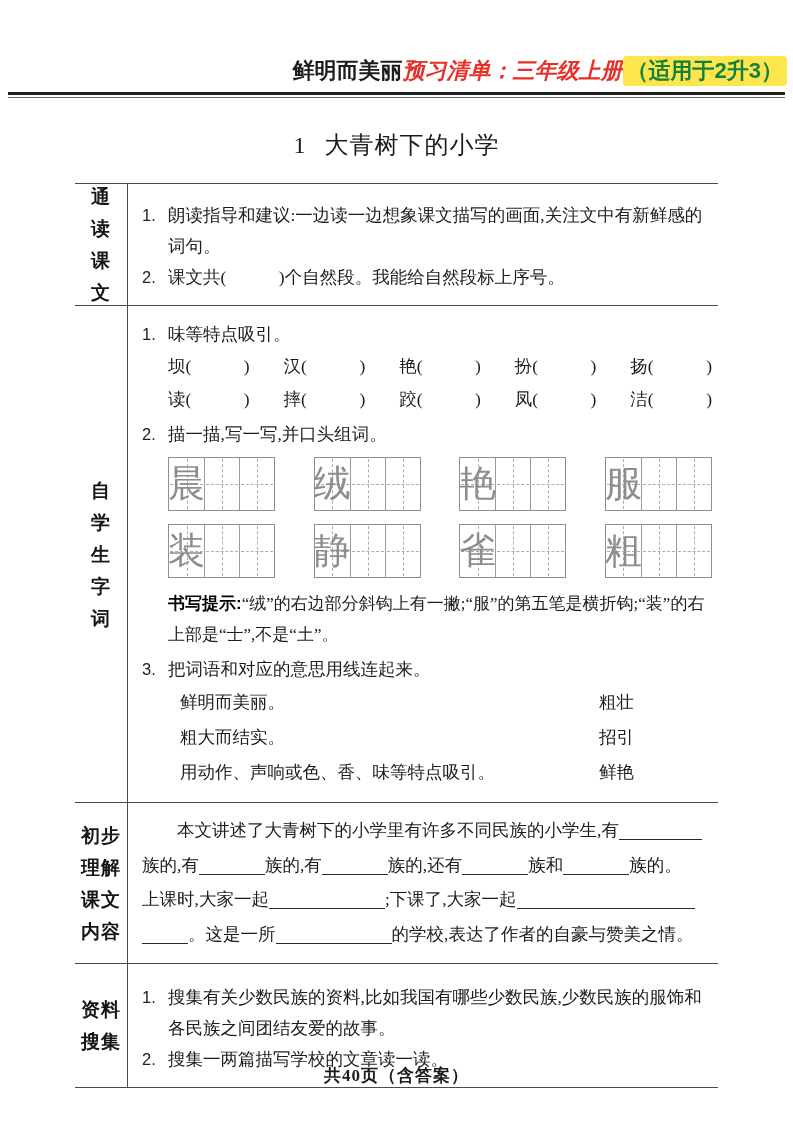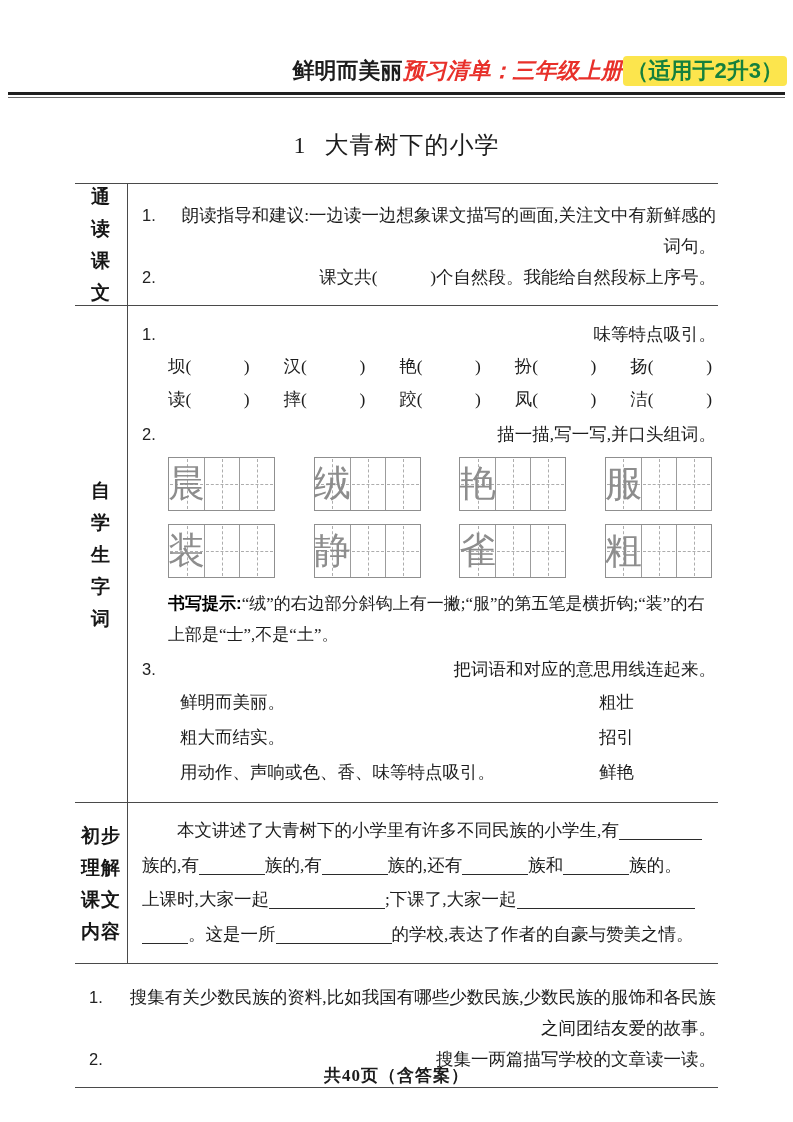--- a/index.html
+++ b/index.html
@@ -43,21 +43,21 @@
   }
   .label-cell .label-line { line-height:1; letter-spacing:1px; white-space:nowrap; }
   .content-cell { flex:1; padding:13px 2px 12px 14px; min-width:0; }
 
   
   .num-item { display:flex; align-items:flex-start; font-size:17.5px; line-height:31px; }
   .num-item .num {
     flex:none; width:26px; font-family:"Liberation Sans","DejaVu Sans",sans-serif;
     font-size:16.5px; color:#222;
   }
-  .num-item .num-text { flex:1; min-width:0;text-align:right; }
+  .num-item .num-text { flex:1; min-width:0; }
 
   
   .pinyin-row {
     display:flex; justify-content:space-between; margin-left:26px; margin-right:4px;
     font-size:17.5px; line-height:33px; white-space:nowrap;
   }
 
   
   .trace-row { display:flex; justify-content:space-between; margin:7px 4px 0 26px; }
   .trace-row + .trace-row { margin-top:13px; }
@@ -250,20 +250,24 @@
         </div>
       <div class="content-cell" id="content-comp">
           <div class="fill-line"><span>　　本文讲述了大青树下的小学里有许多不同民族的小学生,有</span><span class="blank" style="width: 83px;"></span></div>
           <div class="fill-line"><span>族的,有</span><span class="blank" style="width: 66px;"></span><span>族的,有</span><span class="blank" style="width: 66px;"></span><span>族的,还有</span><span class="blank" style="width: 66px;"></span><span>族和</span><span class="blank" style="width: 66px;"></span><span>族的。</span></div>
           <div class="fill-line"><span>上课时,大家一起</span><span class="blank" style="width: 116px;"></span><span>;下课了,大家一起</span><span class="blank" style="width: 178px;"></span></div>
           <div class="fill-line"><span class="blank" style="width: 46px;"></span><span>。这是一所</span><span class="blank" style="width: 116px;"></span><span>的学校,表达了作者的自豪与赞美之情。</span></div>
         </div>
     </div>
 
     <div class="wrow" id="row-research">
+      <div class="label-cell" id="label-research">
+          <div class="label-line">资料</div>
+          <div class="label-line">搜集</div>
+        </div>
       <div class="content-cell" id="content-research">
           <div class="num-item">
             <span class="num">1.</span>
             <span class="num-text">搜集有关少数民族的资料,比如我国有哪些少数民族,少数民族的服饰和各民族之间团结友爱的故事。</span>
           </div>
           <div class="num-item">
             <span class="num">2.</span>
             <span class="num-text">搜集一两篇描写学校的文章读一读。</span>
           </div>
         </div>

